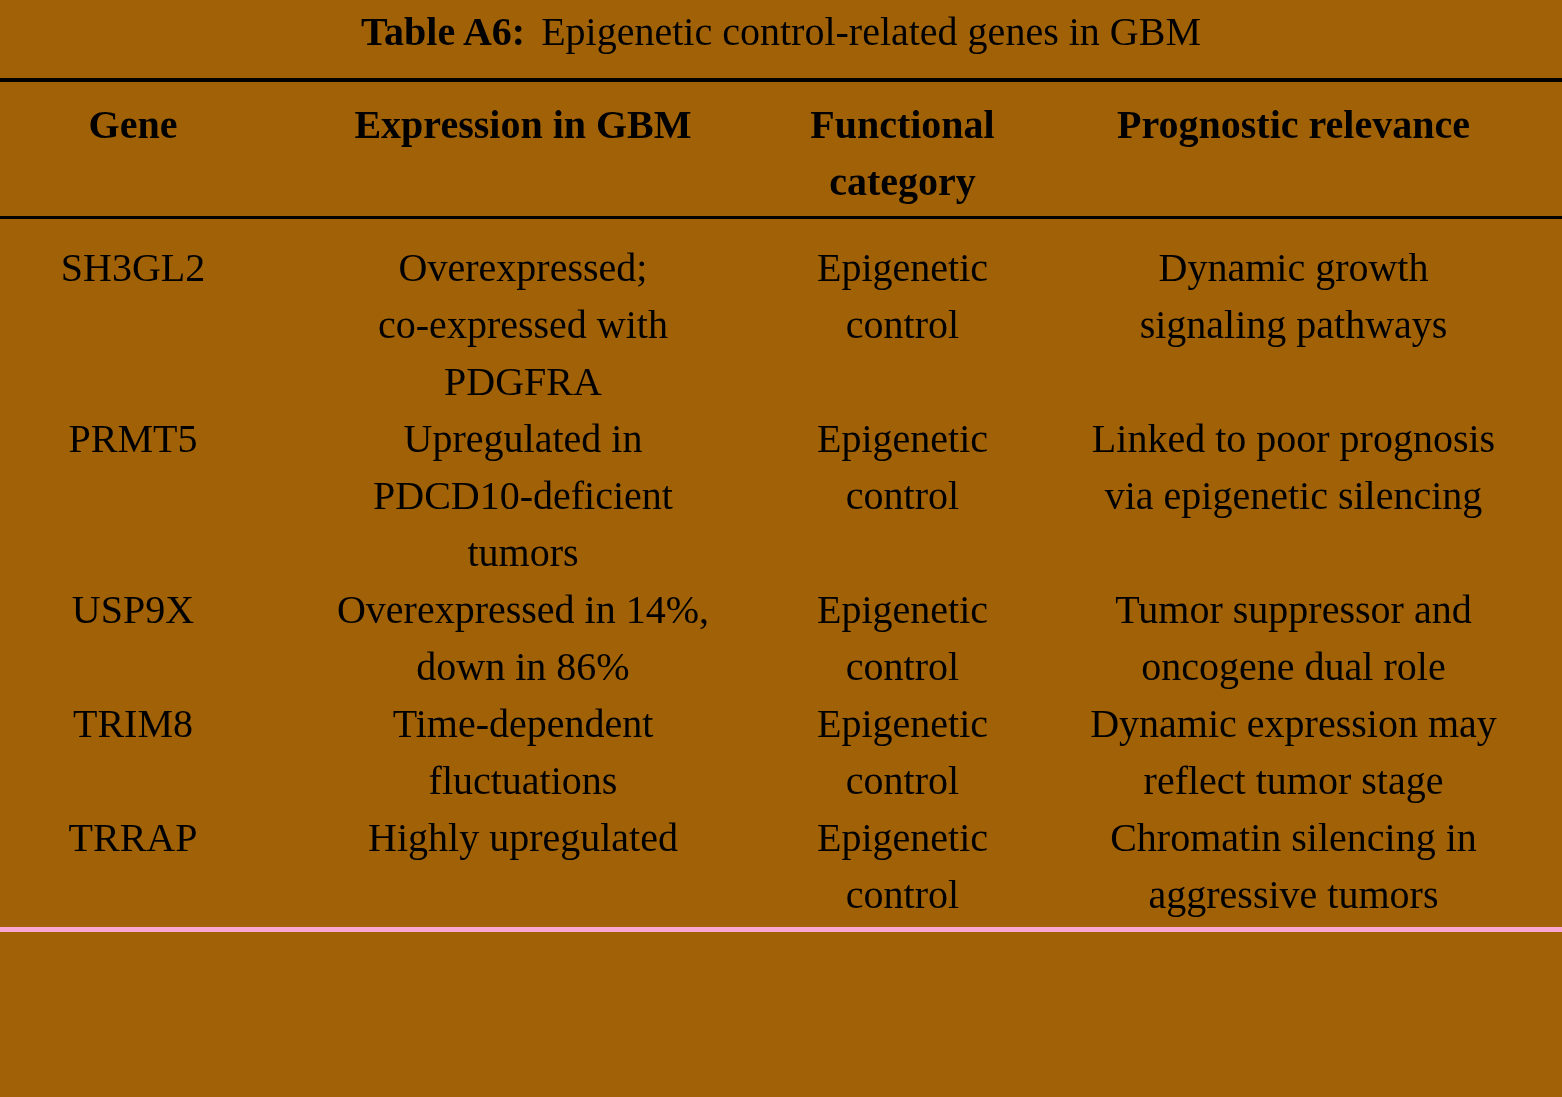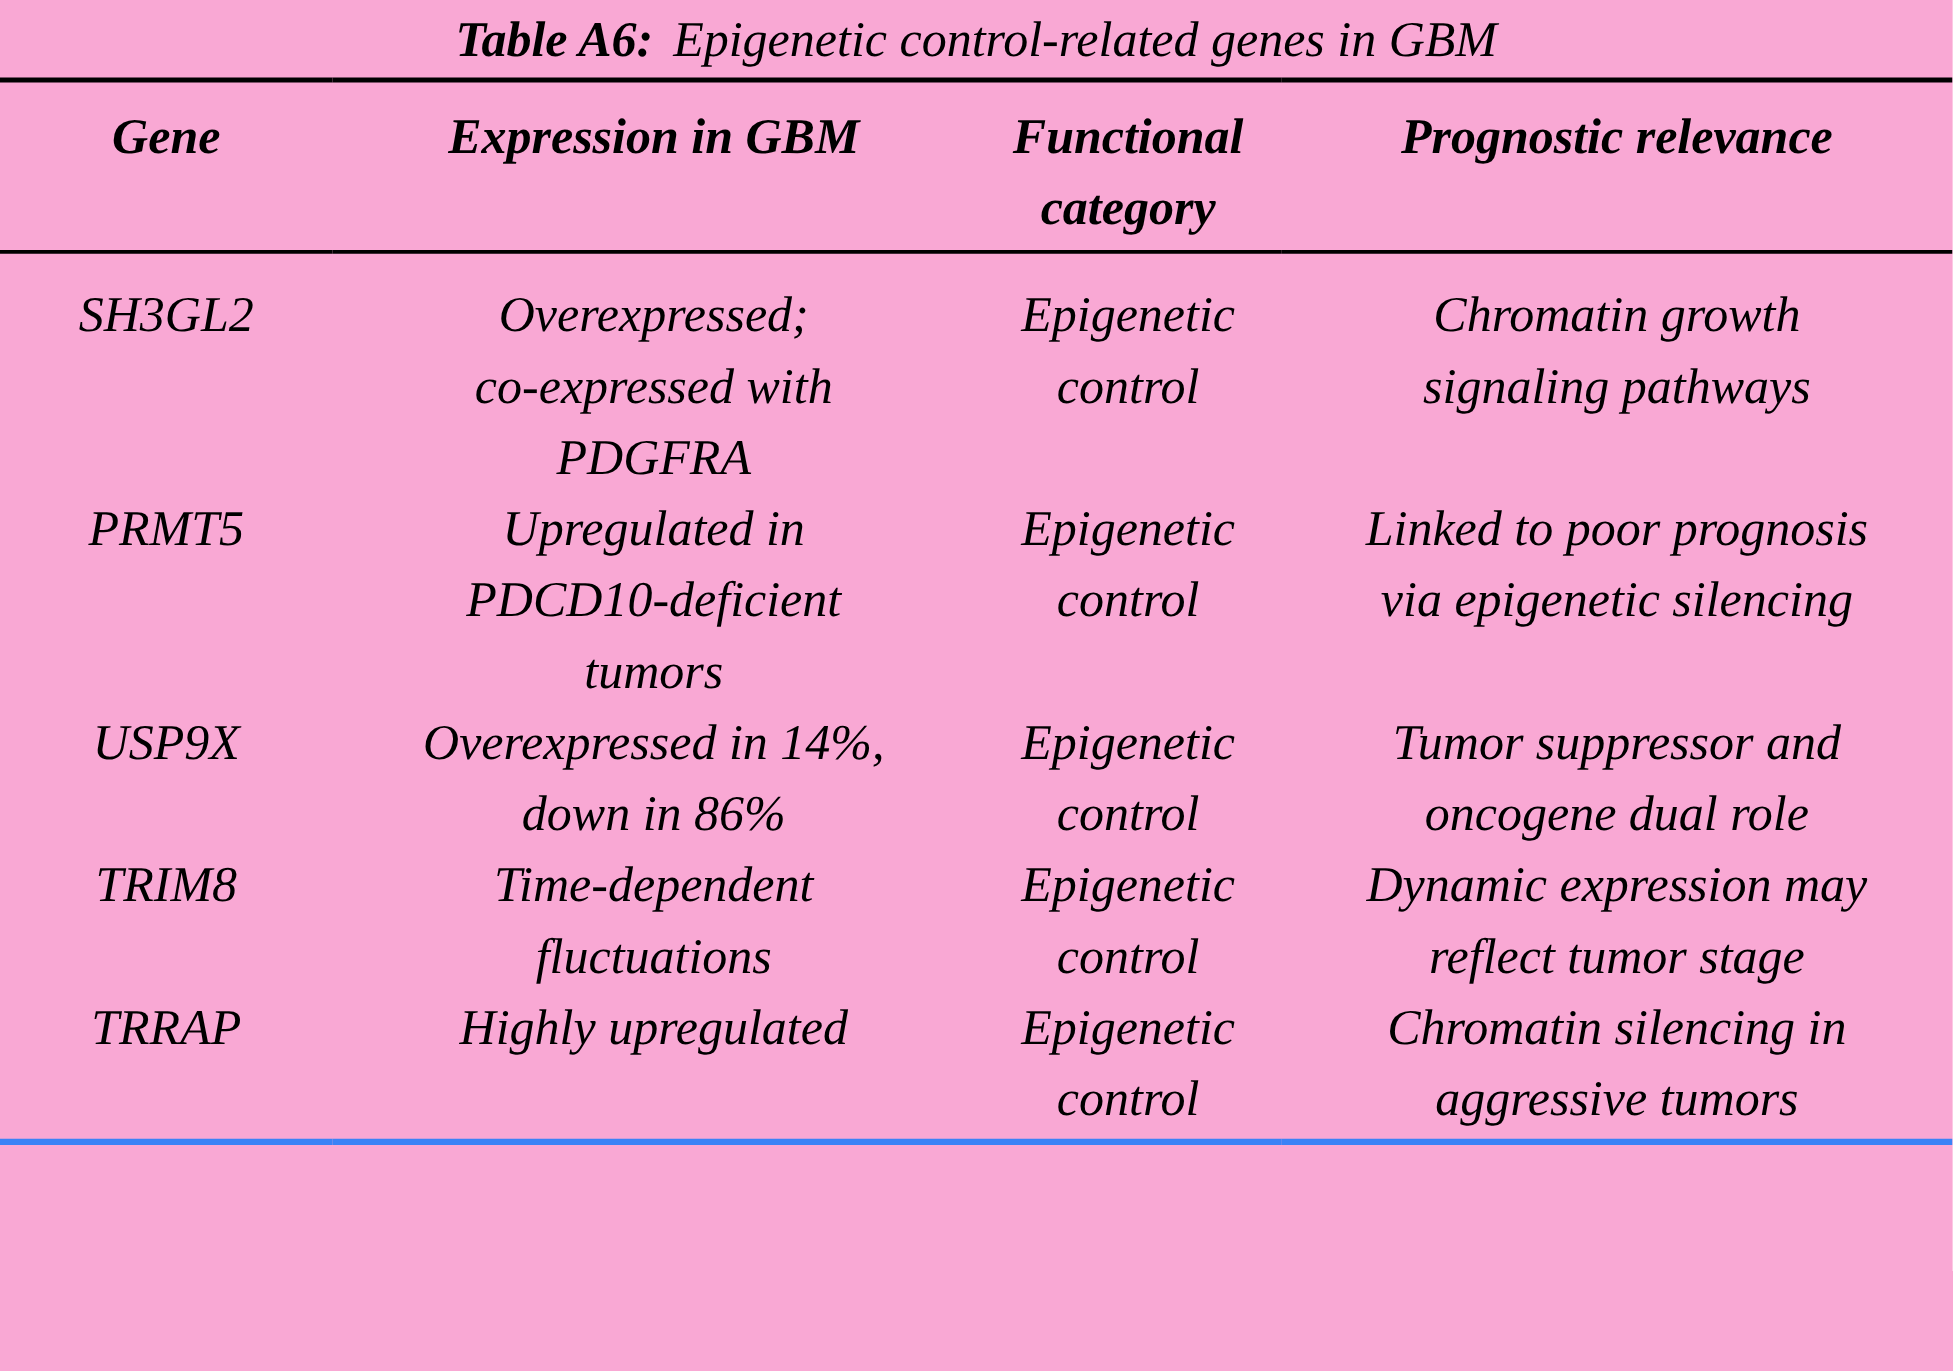--- a/index.html
+++ b/index.html
@@ -10,41 +10,40 @@
   }
   body {
     width: 1562px;
     height: 1097px;
     overflow: hidden;
     font-family: "Liberation Serif", "DejaVu Serif", serif;
   }
   .page {
     width: 1562px;
     height: 1097px;
-    background: #f9a8d4;
-    font-style: italic;
+    background: #a16207;
   }
   .caption {
     text-align: center;
     padding-top: 8px;
     font-size: 40px;
     line-height: 48px;
     white-space: nowrap;
   }
   .caption-label {
     font-weight: bold;
     margin-right: 16px;
   }
   table.genes {
     width: 1562px;
-    margin-top: 6px;
+    margin-top: 22px;
     border-collapse: collapse;
     table-layout: fixed;
     border-top: 4px solid #000000;
-    border-bottom: 5px solid #3b82f6;
+    border-bottom: 5px solid #f9a8d4;
   }
   col.c-gene      { width: 266px; }
   col.c-expr      { width: 514px; }
   col.c-cat       { width: 245px; }
   col.c-prog      { width: 537px; }
   th, td {
     text-align: center;
     vertical-align: top;
     font-size: 40px;
     line-height: 57px;
@@ -87,21 +86,21 @@
       </tr>
     </thead>
     <tbody>
       <tr>
         <td>SH3GL2</td>
         <td>Overexpressed;
 co-expressed with
 PDGFRA</td>
         <td>Epigenetic
 control</td>
-        <td>Chromatin growth
+        <td>Dynamic growth
 signaling pathways</td>
       </tr>
       <tr>
         <td>PRMT5</td>
         <td>Upregulated in
 PDCD10-deficient
 tumors</td>
         <td>Epigenetic
 control</td>
         <td>Linked to poor prognosis

